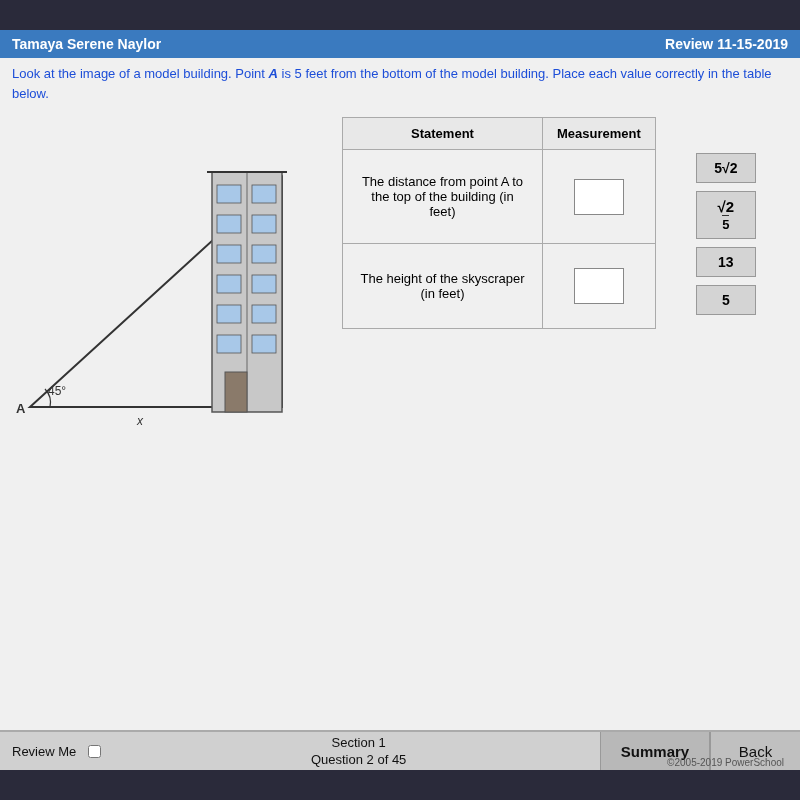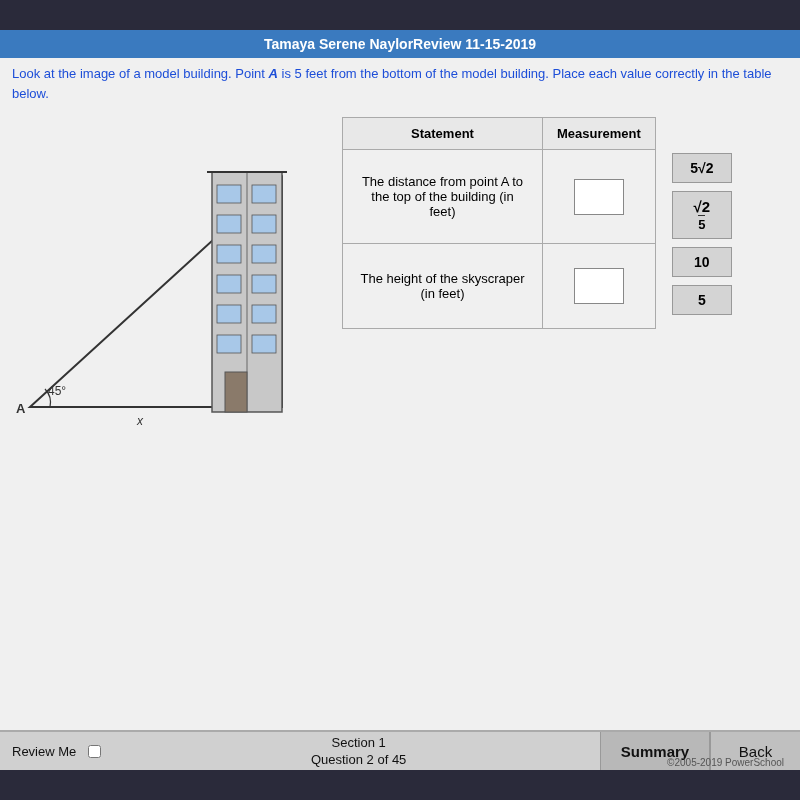--- a/index.html
+++ b/index.html
@@ -12,21 +12,21 @@
       display: flex;
       flex-direction: column;
     }
 
     
     #header {
       background: #3a7abf;
       color: white;
       padding: 6px 12px;
       display: flex;
-      justify-content: center;
+      justify-content: space-between;
       align-items: center;
       font-size: 14px;
       font-weight: bold;
     }
 
     
     #main-content {
       background: #f0f0f0;
       flex: 1;
       display: flex;
@@ -131,20 +131,21 @@
 
     .answer-option {
       background: #d4d4d4;
       border: 1px solid #999;
       padding: 6px 14px;
       text-align: center;
       font-size: 14px;
       cursor: grab;
       min-width: 60px;
       font-weight: bold;
+      margin-left: 24px;
     }
 
     
     #bottom-bar {
       background: #d0d0d0;
       border-top: 2px solid #aaa;
       display: flex;
       flex-direction: row;
       align-items: stretch;
       height: 40px;
@@ -332,21 +333,21 @@
         </div>
 
         <div class="answer-option">
           <div class="sqrt-expr">
             <span class="sqrt-top">√2</span>
             <span class="sqrt-bottom">5</span>
           </div>
         </div>
 
         <div class="answer-option">
-          10
+          13
         </div>
 
         <div class="answer-option">
           5
         </div>
       </div>
     </div>
   </div>
 </div>
 

